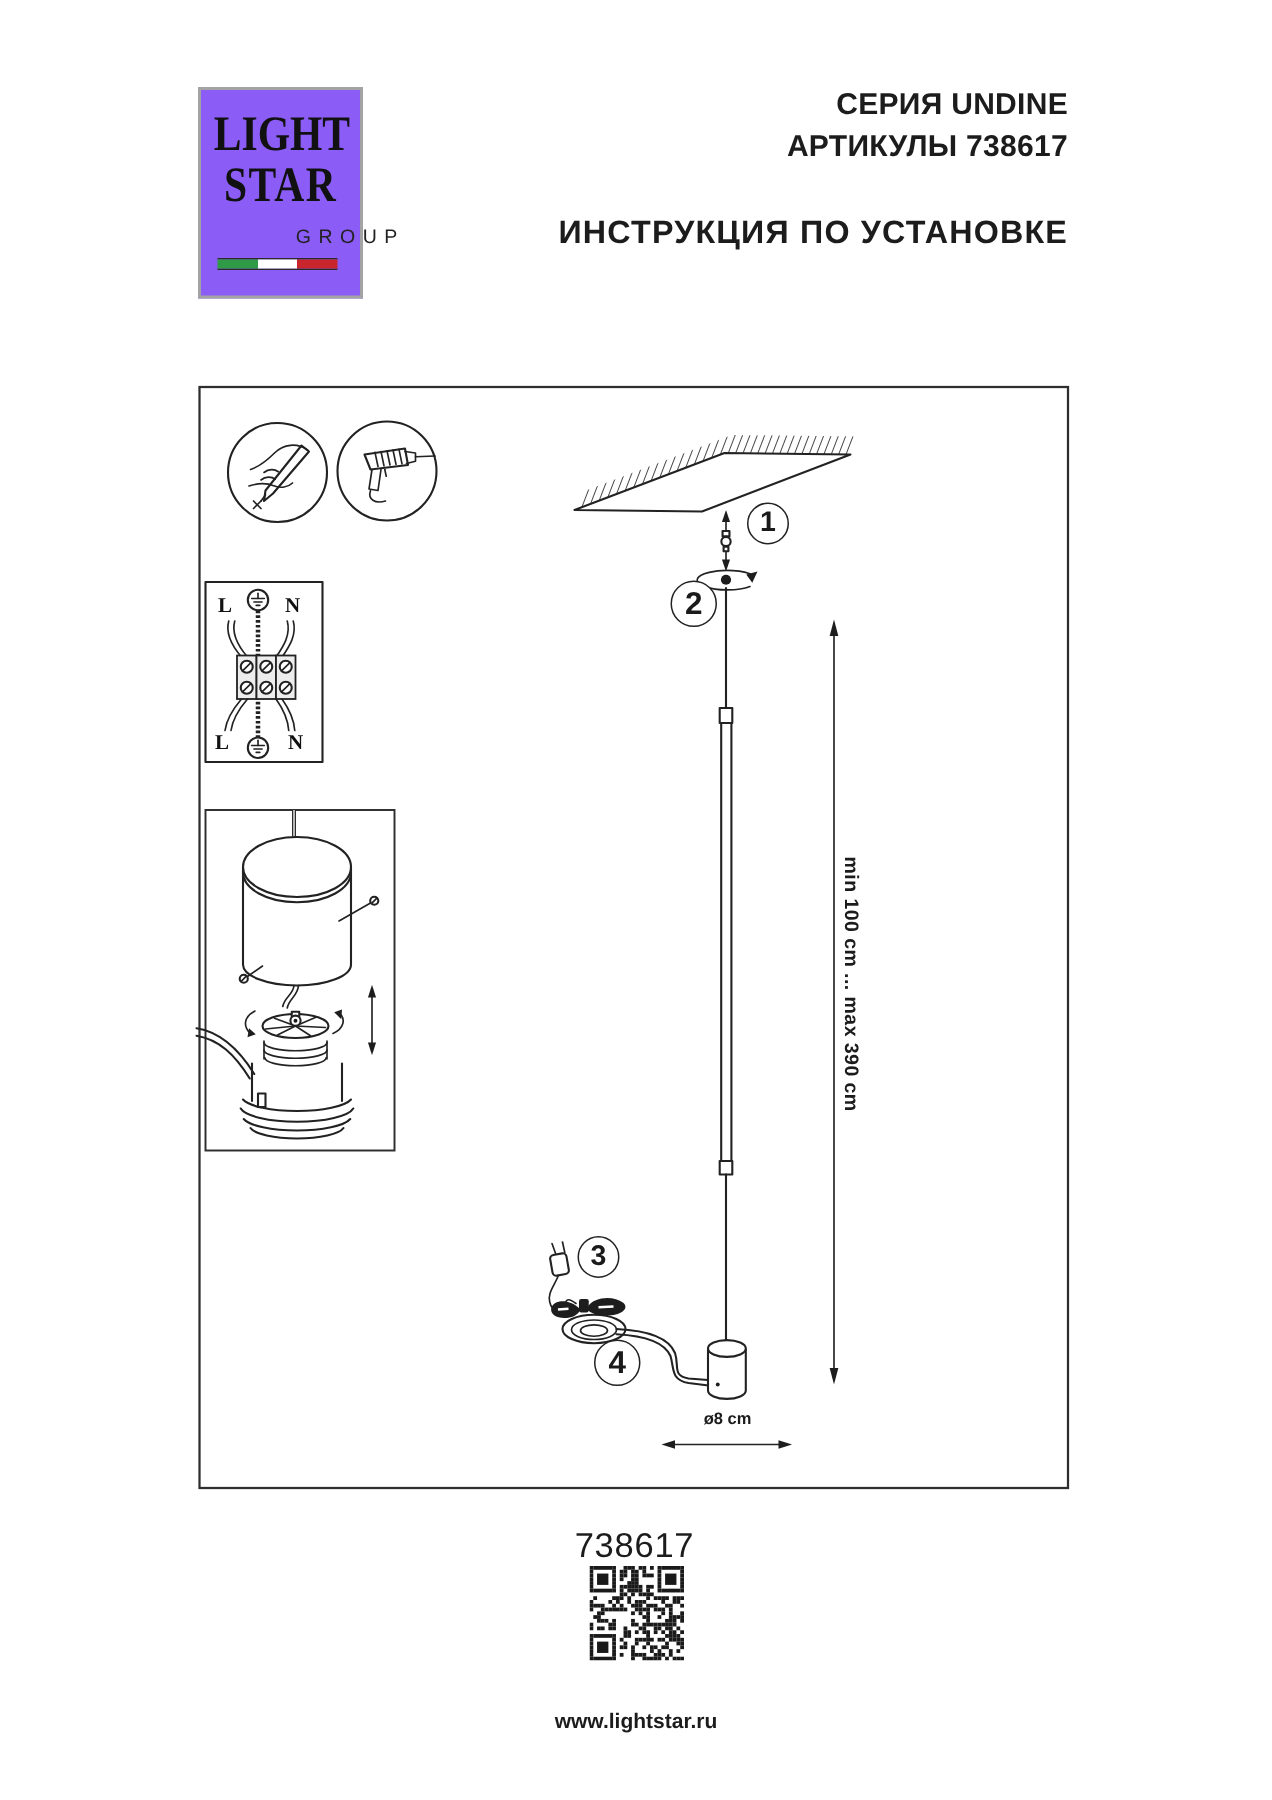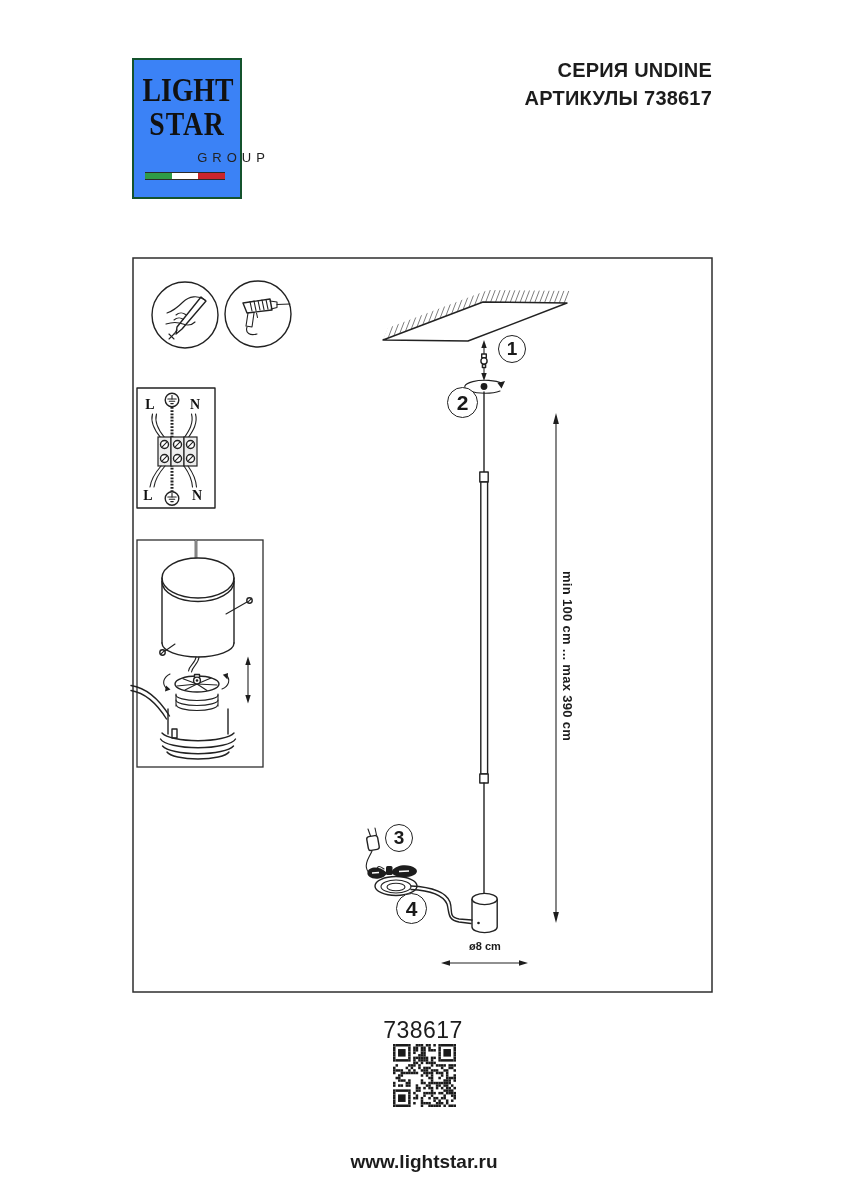--- a/index.html
+++ b/index.html
@@ -1,21 +1,21 @@
 <!DOCTYPE html>
 <html><head>
 <meta charset="utf-8">
 <style>
   html,body{margin:0;padding:0;background:#ffffff;}
   .page{position:relative;width:848px;height:1200px;background:#ffffff;overflow:hidden;
         font-family:"Liberation Sans", sans-serif;color:#1c1c1c;}
   .abs{position:absolute;}
 
   
-  .logo-box{left:132px;top:58px;width:106px;height:137px;border:2px solid #14532d;background:#3b82f6;}
+  .logo-box{left:132px;top:58px;width:106px;height:137px;border:2px solid #a3a3a3;background:#8b5cf6;}
   .logo-word{position:absolute;left:0;width:100%;text-align:center;
              font-family:"Liberation Serif", serif;font-weight:700;color:#111;
              line-height:34px;font-size:33px;transform:scaleX(0.84);transform-origin:center;}
   .logo-w1{top:13px;}
   .logo-w2{top:47px;letter-spacing:1px;}
   .logo-group{position:absolute;left:0;top:90px;width:100%;text-align:center;
               font-size:13px;font-weight:400;letter-spacing:5px;text-indent:5px;color:#222;margin-left:44px;}
   .flag{position:absolute;left:11px;top:112px;width:80px;height:8px;display:flex;
         border-top:1.3px solid #2a2a2a;border-bottom:1.3px solid #2a2a2a;box-sizing:border-box;}
   .flag>div{flex:1;height:100%;}
@@ -32,21 +32,21 @@
   .co1{left:498px;top:335px;width:28px;height:28px;font-size:19px;}
   .co2{left:447px;top:387px;width:31px;height:31px;font-size:21px;}
   .co3{left:385px;top:824px;width:28px;height:28px;font-size:19px;}
   .co4{left:396px;top:893px;width:31px;height:31px;font-size:21px;}
   .vdim{left:560px;top:571px;height:175px;writing-mode:vertical-rl;
         font-size:13px;font-weight:700;letter-spacing:0.3px;white-space:nowrap;}
   .hdim{left:449px;top:940px;width:72px;text-align:center;font-size:11px;font-weight:700;}
 
   
   .ft-article{left:371px;top:1017px;width:104px;text-align:center;font-size:23px;font-weight:400;letter-spacing:0.5px;}
-  .ft-url{left:334px;top:1139px;width:180px;text-align:center;font-size:19px;font-weight:700;margin-top:12px;}
+  .ft-url{left:334px;top:1139px;width:180px;text-align:center;font-size:14px;font-weight:700;}
 
   
   svg .ln{fill:none;stroke:#222;stroke-width:1.4;stroke-linecap:round;stroke-linejoin:round;}
   svg .thin{stroke-width:1.1;}
   svg .wfill{fill:#fff;stroke:#222;stroke-width:1.4;stroke-linejoin:round;}
   svg .gfill{fill:#ededed;stroke:#222;stroke-width:1.2;}
   svg .solid{fill:#1d1d1d;stroke:none;}
   #qr-box{left:393px;top:1044px;width:63px;height:63px;}
   #qr-box rect{fill:#1a1a1a;}
 </style>
@@ -64,20 +64,21 @@
       <div style="background:#ffffff"></div>
       <div style="background:#c9252c"></div>
     </div>
   </div>
 
   <div class="abs hdr-sub">
     <div>СЕРИЯ UNDINE</div>
     <div>АРТИКУЛЫ 738617</div>
   </div>
   <div class="abs hdr-title">
+    <div>ИНСТРУКЦИЯ ПО УСТАНОВКЕ</div>
   </div>
 
   <svg class="abs" style="left:0;top:0" width="848" height="1200" viewBox="0 0 848 1200">
     <defs>
       <pattern id="hatch" width="4.6" height="14" patternUnits="userSpaceOnUse" patternTransform="rotate(21)">
         <line x1="0" y1="0" x2="0" y2="14" stroke="#222" stroke-width="1.1"></line>
       </pattern>
     </defs>
 
     <rect x="133" y="258" width="579" height="734" fill="none" stroke="#2e2e2e" stroke-width="1.5"></rect>

